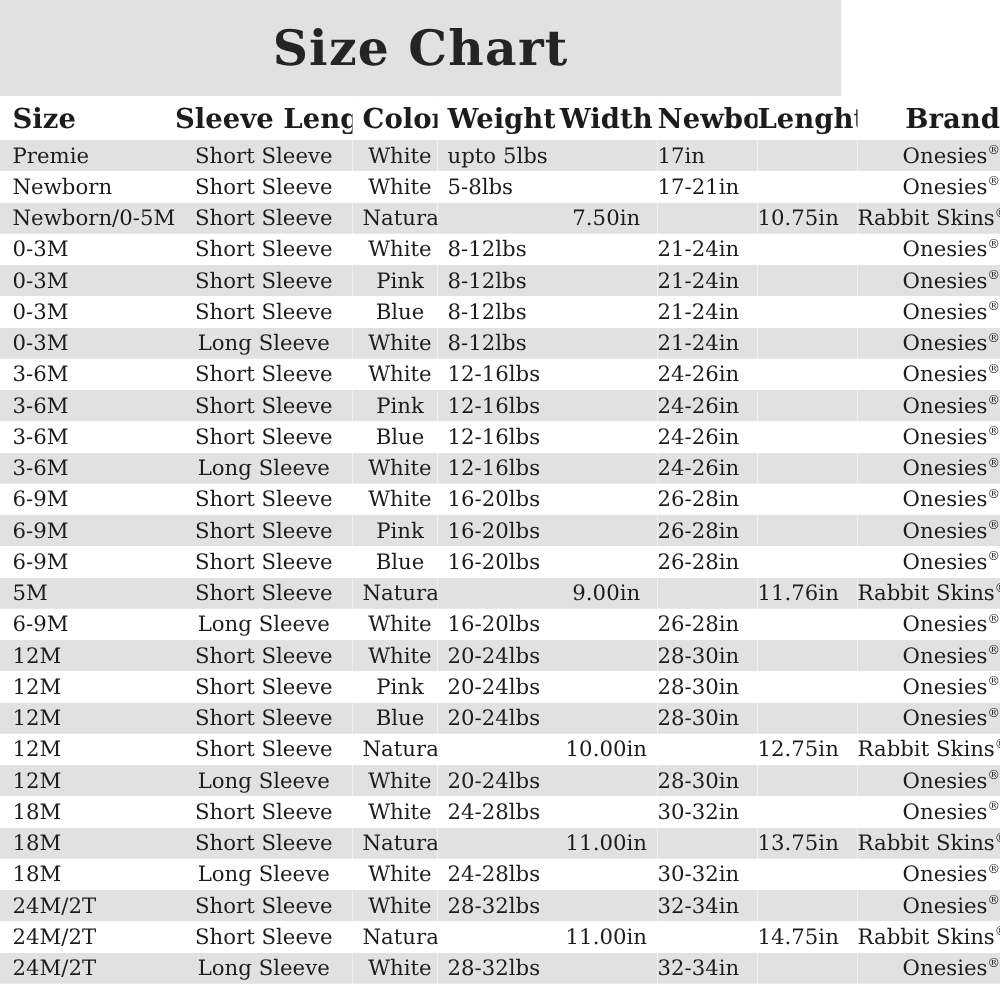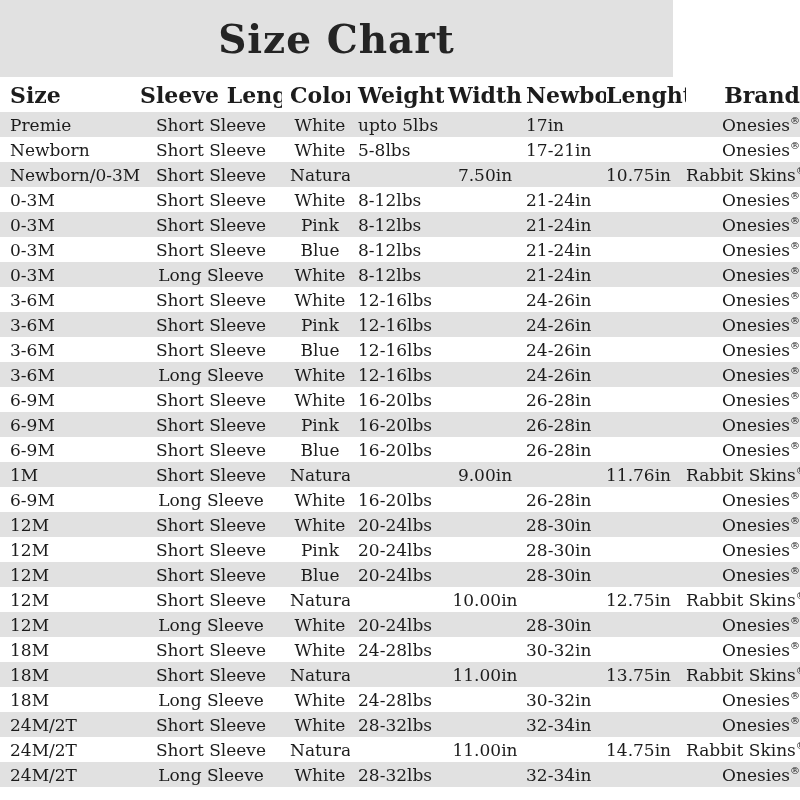--- a/index.html
+++ b/index.html
@@ -107,21 +107,21 @@
         <td>Newborn</td>
         <td>Short Sleeve</td>
         <td>White</td>
         <td>5-8lbs</td>
         <td></td>
         <td>17-21in</td>
         <td></td>
         <td>Onesies<sup>®</sup></td>
       </tr>
       <tr>
-        <td>Newborn/0-3M</td>
+        <td>Newborn/0-5M</td>
         <td>Short Sleeve</td>
         <td>Natural</td>
         <td></td>
         <td>7.50in</td>
         <td></td>
         <td>10.75in</td>
         <td>Rabbit Skins<sup>®</sup></td>
       </tr>
       <tr>
         <td>0-3M</td>
@@ -227,21 +227,21 @@
         <td>6-9M</td>
         <td>Short Sleeve</td>
         <td>Blue</td>
         <td>16-20lbs</td>
         <td></td>
         <td>26-28in</td>
         <td></td>
         <td>Onesies<sup>®</sup></td>
       </tr>
       <tr>
-        <td>1M</td>
+        <td>5M</td>
         <td>Short Sleeve</td>
         <td>Natural</td>
         <td></td>
         <td>9.00in</td>
         <td></td>
         <td>11.76in</td>
         <td>Rabbit Skins<sup>®</sup></td>
       </tr>
       <tr>
         <td>6-9M</td>

